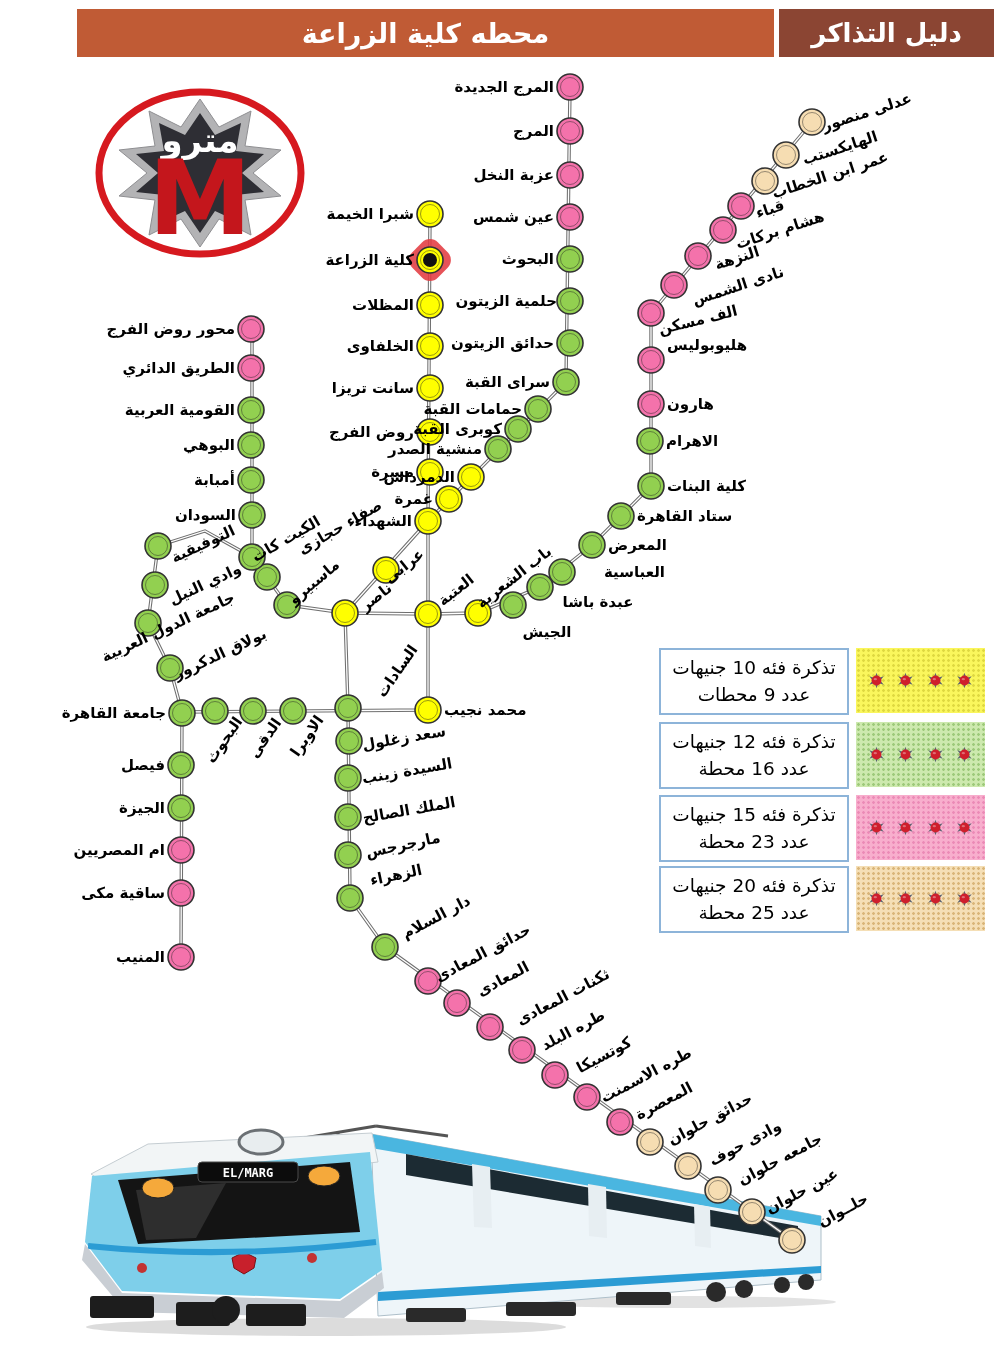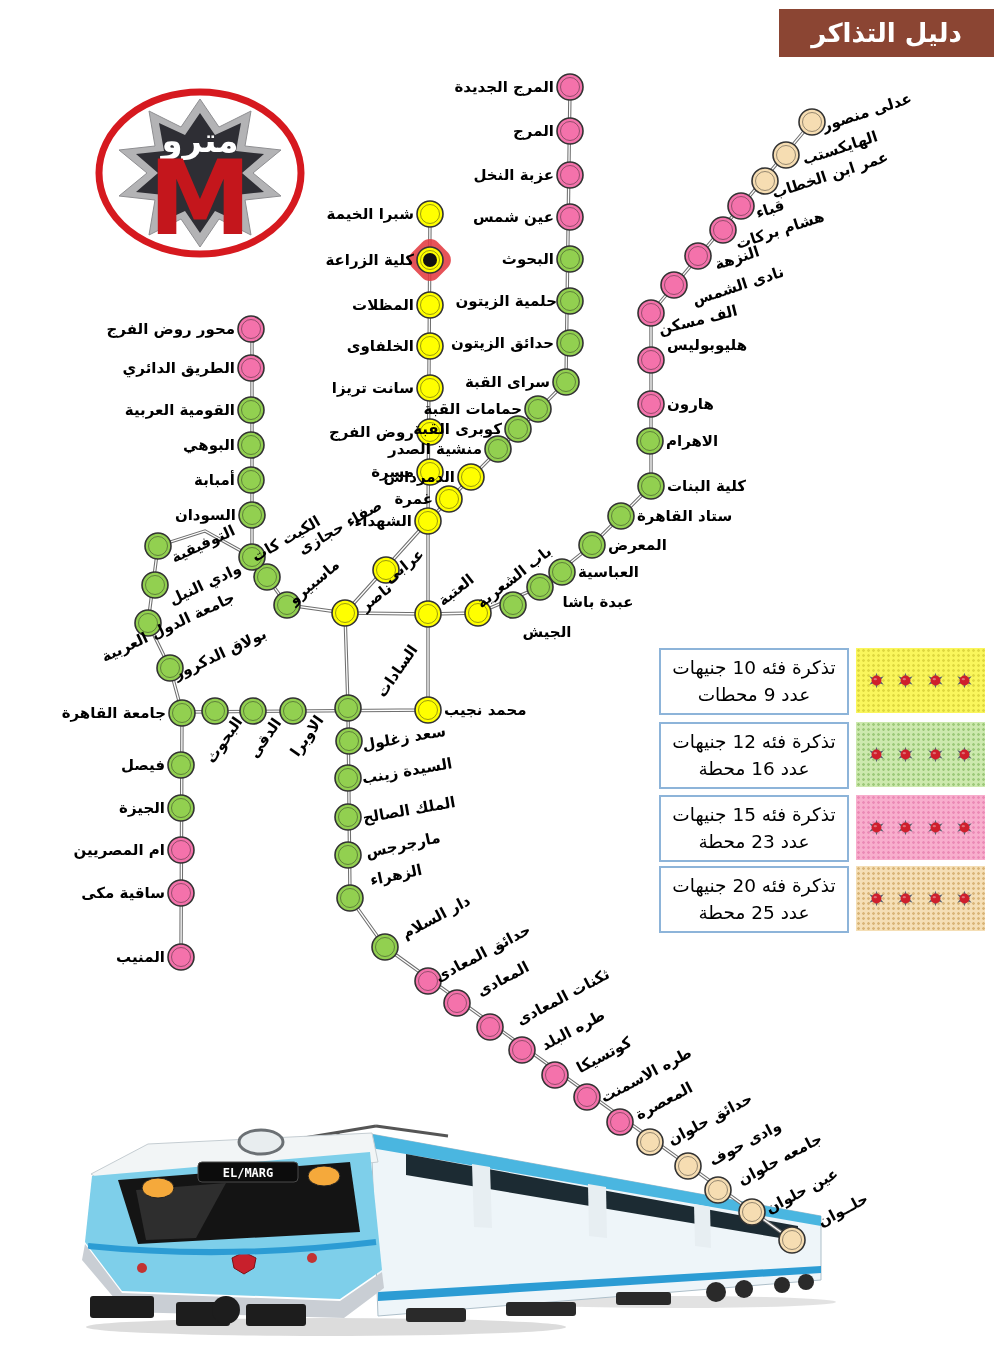--- a/index.html
+++ b/index.html
@@ -38,20 +38,23 @@
   .mini-icon{width:17px;height:17px;}
   
   #logo-svg{position:absolute;left:93px;top:86px;width:214px;height:174px;z-index:2;}
   #train-svg{position:absolute;left:76px;top:1120px;width:764px;height:220px;z-index:1;}
 </style>
 </head>
 <body>
 
 <div class="page">
 
+  <div class="hdr-main">
+    <span>محطه كلية الزراعة</span>
+  </div>
   <div class="hdr-side">
     <span>دليل التذاكر</span>
   </div>
 
   <svg id="logo-svg" viewBox="0 0 214 174">
     <ellipse cx="107" cy="87" rx="101" ry="81" fill="#ffffff" stroke="#d6191f" stroke-width="7"></ellipse>
     <polygon fill="#b3b3b5" stroke="#8f8f92" stroke-width="1" points="107,13 126,41 158,25 152,60 188,64 160,87 188,110 152,114 158,149 126,133 107,161 88,133 56,149 62,114 26,110 54,87 26,64 62,60 56,25 88,41"></polygon>
     <polygon fill="#2e2e34" points="107,27 122,49 148,37 143,65 171,68 149,87 171,106 143,109 148,137 122,125 107,147 92,125 66,137 71,109 43,106 65,87 43,68 71,65 66,37 92,49"></polygon>
     <text x="107" y="66" text-anchor="middle" font-size="34" font-weight="bold" fill="#ffffff">مترو</text>
     <text x="107" y="148" text-anchor="middle" font-size="104" font-weight="bold" fill="#c4161c">M</text>
@@ -298,21 +301,21 @@
       <div class="st-label rot" dir="rtl" style="left: 780px; top: 230px; transform: translate(-50%, -50%) rotate(-18deg);">هشام بركات</div>
       <div class="st-label rot" dir="rtl" style="left: 737px; top: 258px; transform: translate(-50%, -50%) rotate(-18deg);">النزهة</div>
       <div class="st-label rot" dir="rtl" style="left: 738px; top: 286px; transform: translate(-50%, -50%) rotate(-18deg);">نادى الشمس</div>
       <div class="st-label rot" dir="rtl" style="left: 698px; top: 320px; transform: translate(-50%, -50%) rotate(-14deg);">الف مسكن</div>
       <div class="st-label" dir="rtl" style="left: 667px; top: 334px;">هليوبوليس</div>
       <div class="st-label" dir="rtl" style="left: 667px; top: 393px;">هارون</div>
       <div class="st-label" dir="rtl" style="left: 666px; top: 430px;">الاهرام</div>
       <div class="st-label" dir="rtl" style="left: 667px; top: 475px;">كلية البنات</div>
       <div class="st-label" dir="rtl" style="left: 637px; top: 505px;">ستاد القاهرة</div>
       <div class="st-label" dir="rtl" style="left: 608px; top: 534px;">المعرض</div>
-      <div class="st-label" dir="rtl" style="left: 578px; top: 561px;">العباسية</div>
+      <div class="st-label" dir="rtl" style="left: 604px; top: 561px;">العباسية</div>
       <div class="st-label rot" dir="rtl" style="left: 598px; top: 602px; transform: translate(-50%, -50%) rotate(0deg);">عبدة باشا</div>
       <div class="st-label rot" dir="rtl" style="left: 547px; top: 632px; transform: translate(-50%, -50%) rotate(0deg);">الجيش</div>
       <div class="st-label rot" dir="rtl" style="left: 514px; top: 577px; transform: translate(-50%, -50%) rotate(-38deg);">باب الشعرية</div>
       <div class="st-label rot" dir="rtl" style="left: 314px; top: 582px; transform: translate(-50%, -50%) rotate(-40deg);">ماسبيرو</div>
       <div class="st-label rot" dir="rtl" style="left: 340px; top: 527px; transform: translate(-50%, -50%) rotate(-30deg);">صفاء حجازى</div>
       <div class="st-label rot" dir="rtl" style="left: 286px; top: 539px; transform: translate(-50%, -50%) rotate(-30deg);">الكيت كات</div>
       <div class="st-label" dir="rtl" style="right: 771px; top: 504px;">السودان</div>
       <div class="st-label" dir="rtl" style="right: 772px; top: 469px;">أمبابة</div>
       <div class="st-label" dir="rtl" style="right: 772px; top: 434px;">البوهي</div>
       <div class="st-label" dir="rtl" style="right: 772px; top: 399px;">القومية العربية</div>

